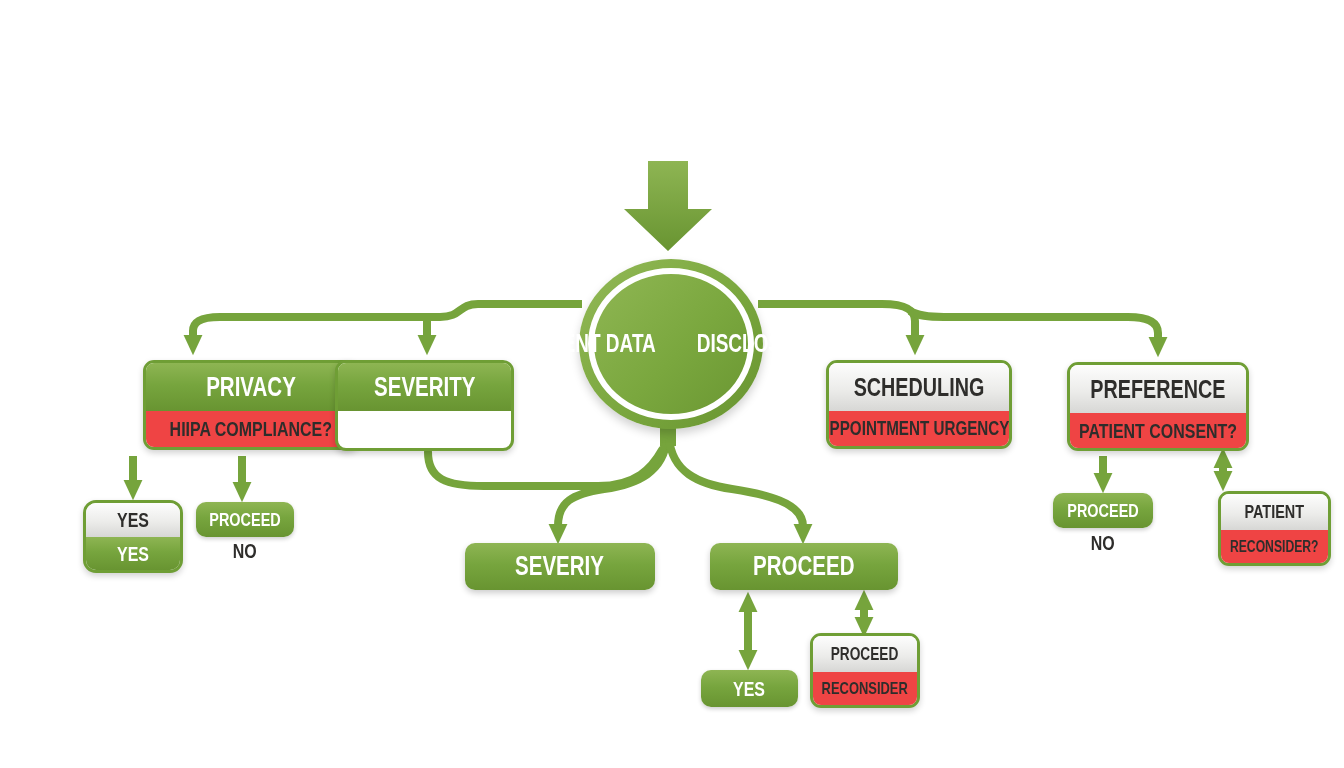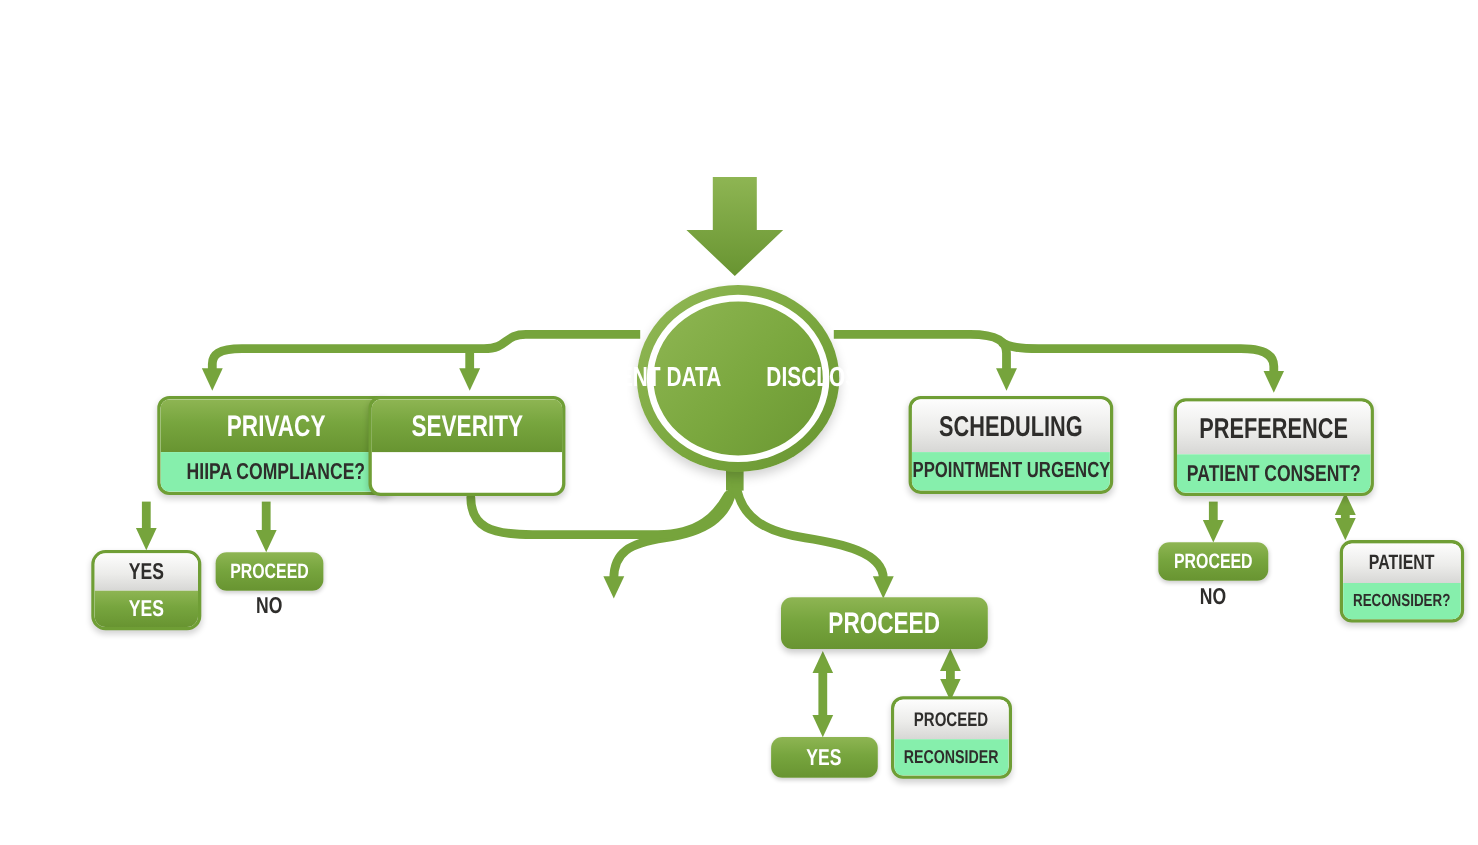--- a/index.html
+++ b/index.html
@@ -7,21 +7,21 @@
     position:relative;width:1344px;height:768px;background:#fff;overflow:hidden;
     font-family:"Liberation Sans","DejaVu Sans",sans-serif;
   }
   #wires{position:absolute;left:0;top:0;z-index:1;}
   .abs{position:absolute;z-index:2;box-sizing:border-box;}
   .ct{display:inline-block;transform:scaleX(.76);transform-origin:center;white-space:nowrap;font-weight:bold;}
   .flexc{display:flex;align-items:center;justify-content:center;}
 
   .green-grad{background:linear-gradient(180deg,#8eb553 0%,#77a53e 45%,#689431 100%);}
   .gray-grad{background:linear-gradient(180deg,#fdfdfd 0%,#ececea 55%,#d7d7d5 100%);}
-  .white-bg{background:#86efac;}
+  .white-bg{background:#ef4444;}
 
   .node{
     border:3px solid #6f9e35;border-radius:11px;overflow:hidden;background:#fff;
     display:flex;flex-direction:column;box-shadow:0 3px 6px rgba(0,0,0,.18);
   }
   .node .hdr{flex:0 0 48px;}
   .node .sub{flex:1 1 auto;}
   .title-light{color:#ffffff;font-size:27px;}
   .title-dark{color:#2e2d2b;font-size:26px;}
   .question{color:#2e2d2b;font-size:21px;}
@@ -146,20 +146,23 @@
     </div>
   </div>
 
   <div class="abs pill green-grad flexc" style="left:196px;top:502px;width:98px;height:35px;">
     <span class="ct">PROCEED</span>
   </div>
   <div class="abs plain-label flexc" style="left:196px;top:538px;width:98px;height:26px;">
     <span class="ct">NO</span>
   </div>
 
+  <div class="abs bigbox green-grad flexc" style="left:465px;top:543px;width:190px;height:47px;">
+    <span class="ct">SEVERIY</span>
+  </div>
   <div class="abs bigbox green-grad flexc" style="left:710px;top:543px;width:188px;height:47px;">
     <span class="ct">PROCEED</span>
   </div>
 
   <div class="abs pill green-grad flexc" style="left:701px;top:670px;width:97px;height:37px;font-size:21px;">
     <span class="ct">YES</span>
   </div>
 
   <div class="abs node" style="left:810px;top:633px;width:110px;height:75px;">
     <div class="small-node-top gray-grad flexc" style="flex-basis:36px;font-size:18px;">

